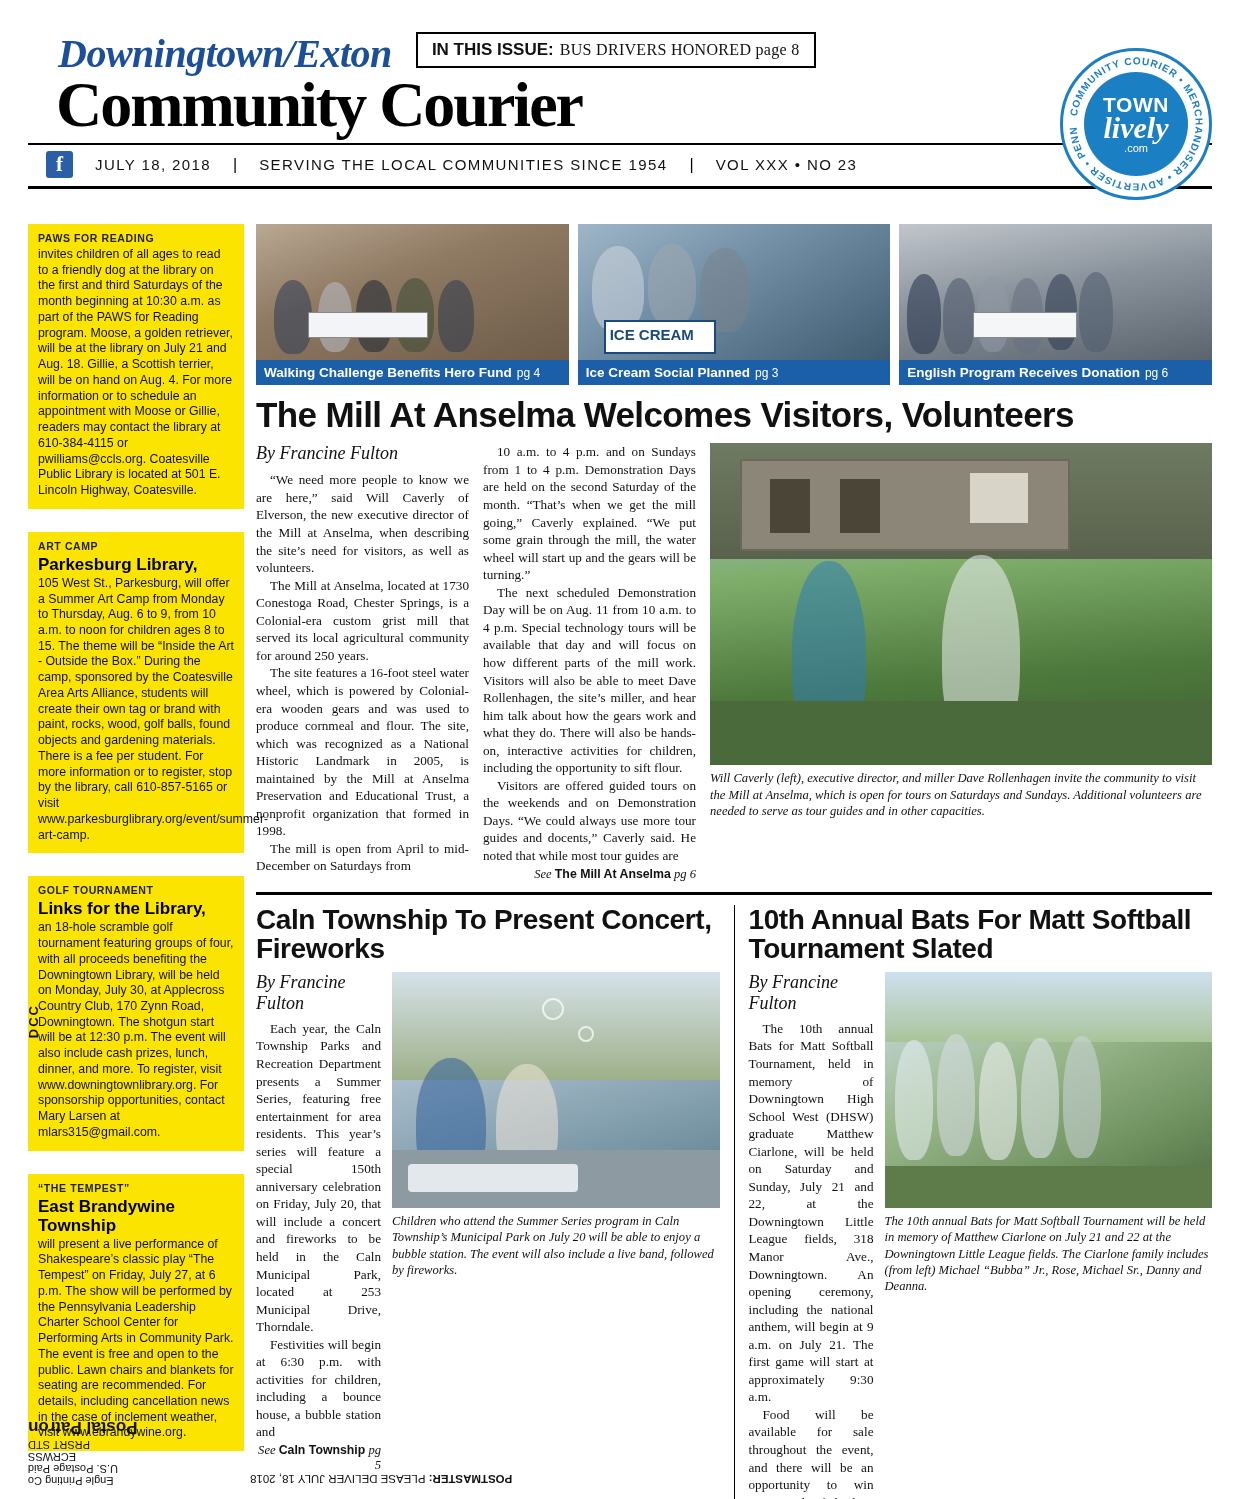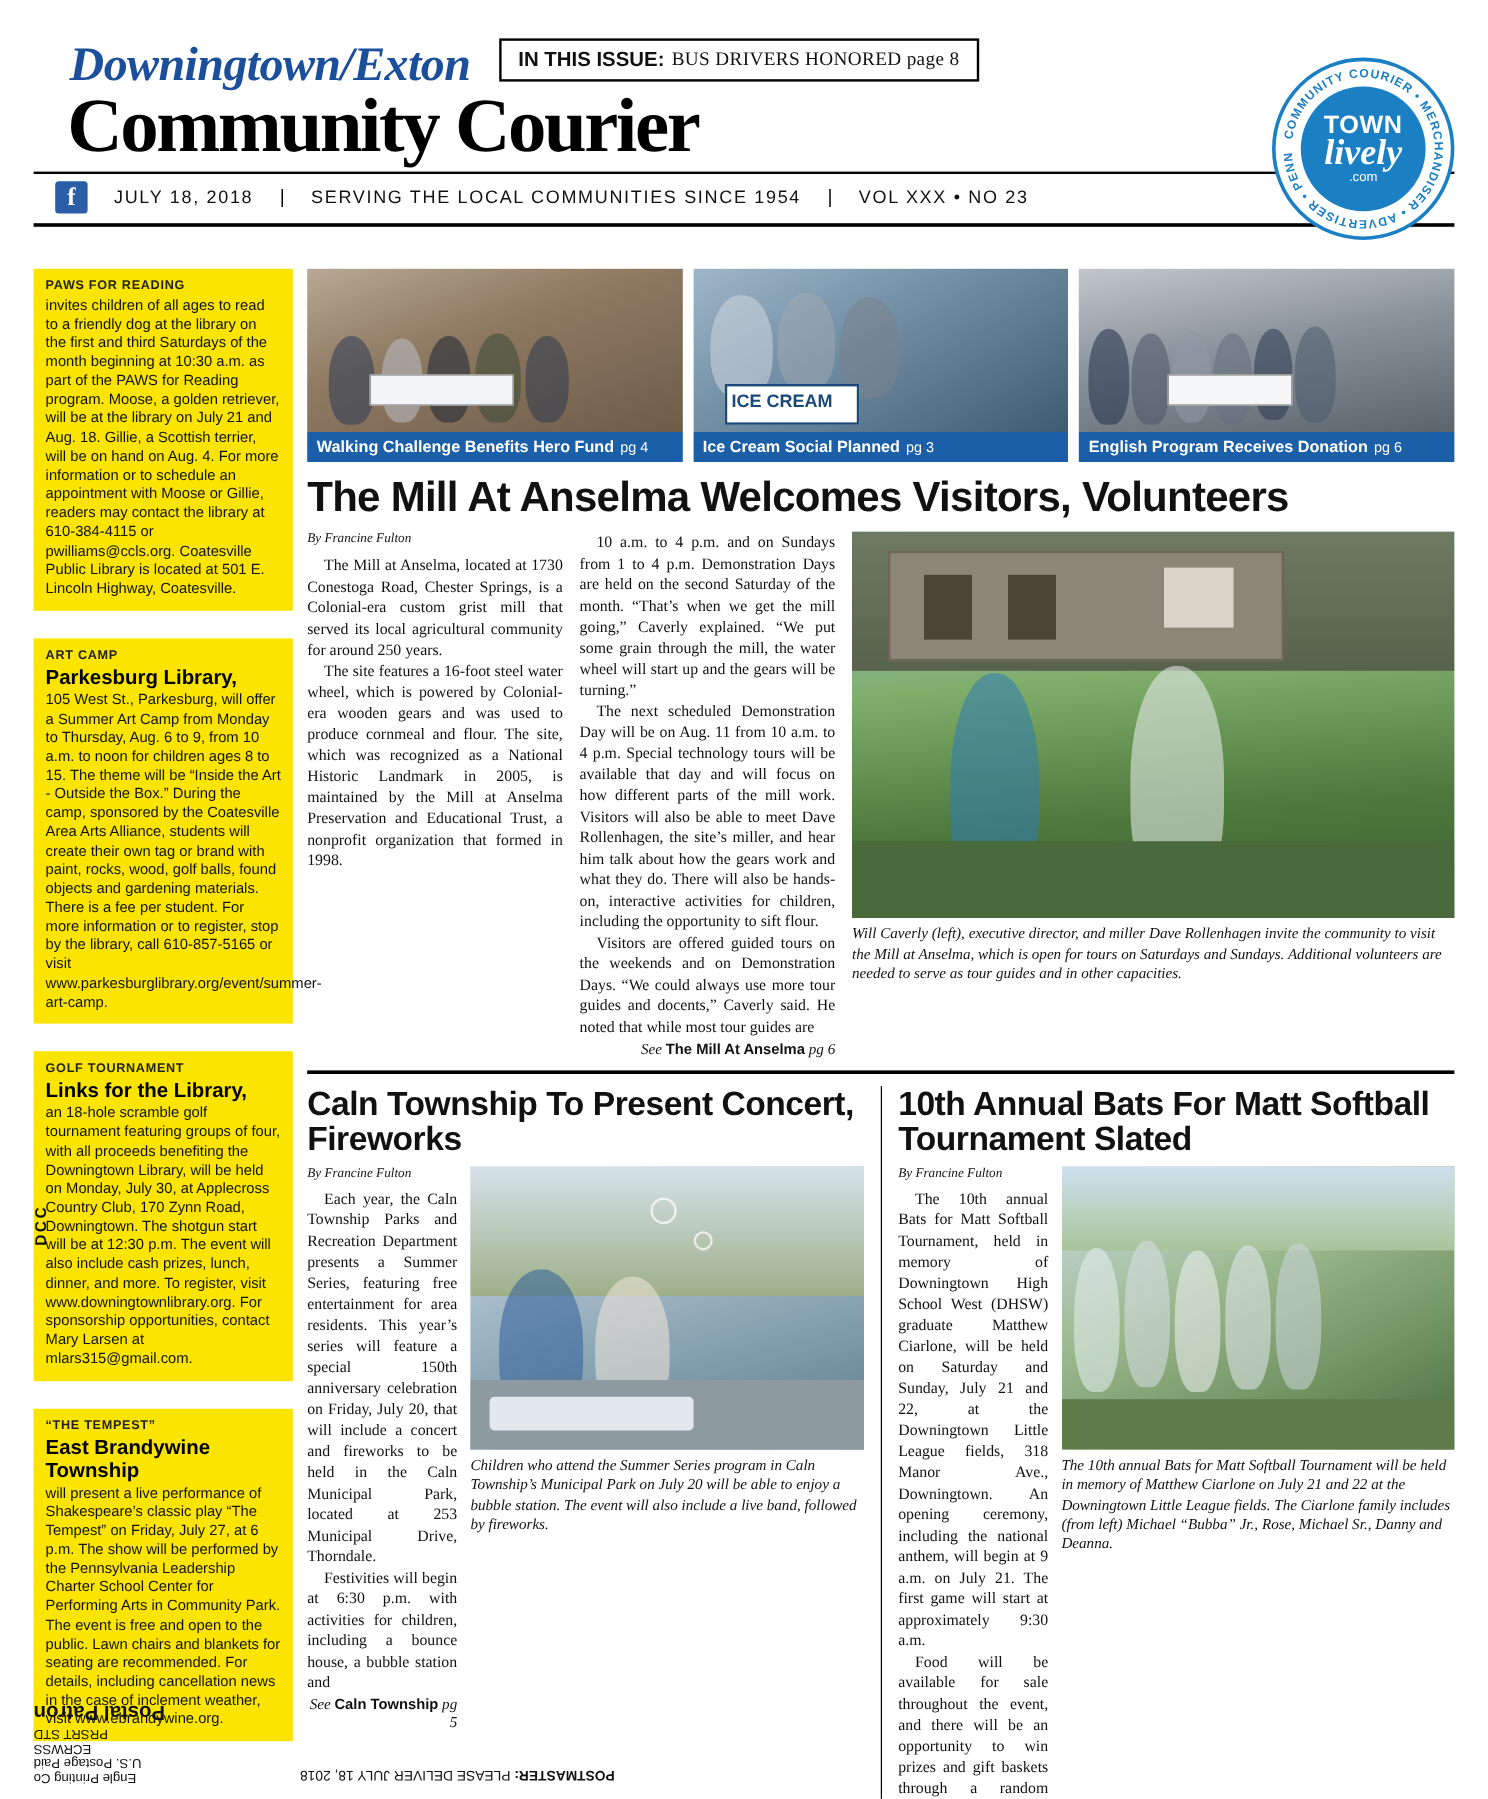--- a/index.html
+++ b/index.html
@@ -103,21 +103,21 @@
   .teaser .cap {
     background:#1b5fa8; color:#fff; font-family:"Liberation Sans",sans-serif;
     font-weight:bold; font-size:13.5px; padding:5px 8px; display:flex; align-items:baseline; gap:5px;
   }
   .teaser .cap .pg { font-weight:normal; font-size:12px; }
 
   .lead-head {
     font-family:"Liberation Sans",sans-serif; font-weight:bold;
     font-size:35px; line-height:1.04; margin:12px 0 10px 0; letter-spacing:-0.6px;
   }
-  .byline { font-family:"Liberation Serif",serif; font-style:italic; font-size:11px; margin-bottom:7px; }
+  .byline { font-family:"Liberation Serif",serif; font-style:italic; font-size:18px; margin-bottom:7px; }
 
   .lead-wrap { display:flex; gap:14px; }
   .col { font-family:"Liberation Serif",serif; font-size:13.2px; line-height:1.33; text-align:justify; hyphens:auto; }
   .col p { margin:0 0 0 0; text-indent:14px; }
   .leadcol1 { width:213px; }
   .leadcol2 { width:213px; }
   .leadphoto { width:auto; flex:1; }
   .leadphoto .ph { width:100%; height:322px; display:block; }
   .photo-cap {
     font-family:"Liberation Serif",serif; font-style:italic; font-size:12.6px;
@@ -280,22 +280,24 @@
           </div>
         </div>
       </div>
 
       <div class="lead-head">The Mill At Anselma Welcomes Visitors, Volunteers</div>
 
       <div class="lead-wrap">
         <div class="leadcol1">
           <div class="byline">By Francine Fulton</div>
           <div class="col">
+            <p>“We need more people to know we are here,” said Will Caverly of Elverson, the new executive director of the Mill at Anselma, when describing the site’s need for visitors, as well as volunteers.</p>
             <p>The Mill at Anselma, located at 1730 Conestoga Road, Chester Springs, is a Colonial-era custom grist mill that served its local agricultural community for around 250 years.</p>
             <p>The site features a 16-foot steel water wheel, which is powered by Colonial-era wooden gears and was used to produce cornmeal and flour. The site, which was recognized as a National Historic Landmark in 2005, is maintained by the Mill at Anselma Preservation and Educational Trust, a nonprofit organization that formed in 1998.</p>
+            <p>The mill is open from April to mid-December on Saturdays from</p>
           </div>
         </div>
         <div class="leadcol2">
           <div class="col">
             <p>10 a.m. to 4 p.m. and on Sundays from 1 to 4 p.m. Demonstration Days are held on the second Saturday of the month. “That’s when we get the mill going,” Caverly explained. “We put some grain through the mill, the water wheel will start up and the gears will be turning.”</p>
             <p>The next scheduled Demonstration Day will be on Aug. 11 from 10 a.m. to 4 p.m. Special technology tours will be available that day and will focus on how different parts of the mill work. Visitors will also be able to meet Dave Rollenhagen, the site’s miller, and hear him talk about how the gears work and what they do. There will also be hands-on, interactive activities for children, including the opportunity to sift flour.</p>
             <p>Visitors are offered guided tours on the weekends and on Demonstration Days. “We could always use more tour guides and docents,” Caverly said. He noted that while most tour guides are</p>
           </div>
           <div class="seeline">
             <span>See</span>

